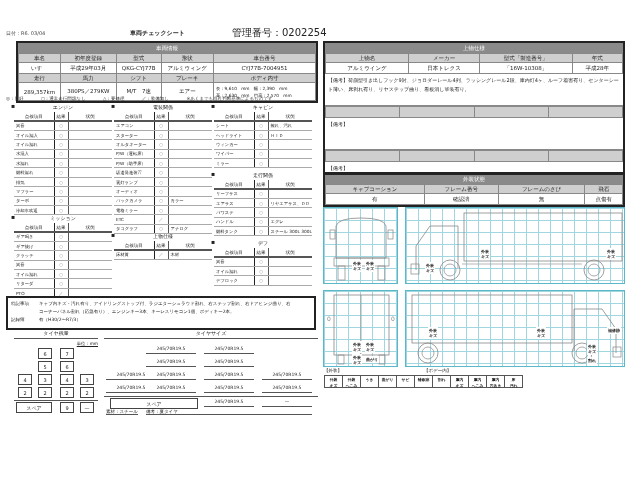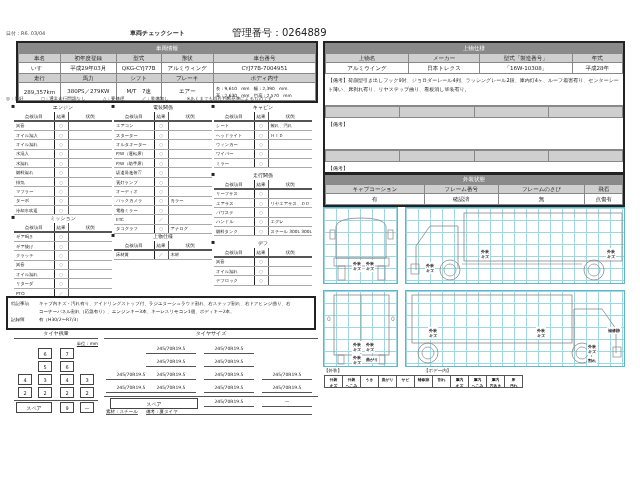--- a/index.html
+++ b/index.html
@@ -32,21 +32,21 @@
 .grid{position:absolute;border:1px solid #5ab8c8;background-image:linear-gradient(#9fd6e0 1px,transparent 1px),linear-gradient(90deg,#9fd6e0 1px,transparent 1px);background-size:12px 12px}
 .tag{position:absolute;background:#fff;font-size:4px;font-weight:bold;line-height:5px;text-align:center;padding:1px}
 .leg-cell{display:inline-block;width:19px;height:13px;border:1px solid #555;font-size:3.8px;font-weight:bold;text-align:center;line-height:5.5px;padding-top:1px;margin-right:-1px;vertical-align:top}
 .bodytext{font-size:5px;line-height:9px;padding:2px 3px}
 </style>
 </head>
 <body>
 
 <div class="abs date">日付：R6. 03/04</div>
 <div class="abs title">車両チェックシート</div>
-<div class="abs mgmt">管理番号：0264889</div>
+<div class="abs mgmt">管理番号：0202254</div>
 
 <div class="abs box" style="left:16px;top:41px;width:302px">
   <div class="hdr">車両情報</div>
   <table class="sub">
     <tbody>
         <tr>
       <th>車名</th>
       <th>初年度登録</th>
       <th>型式</th>
       <th>形状</th>

